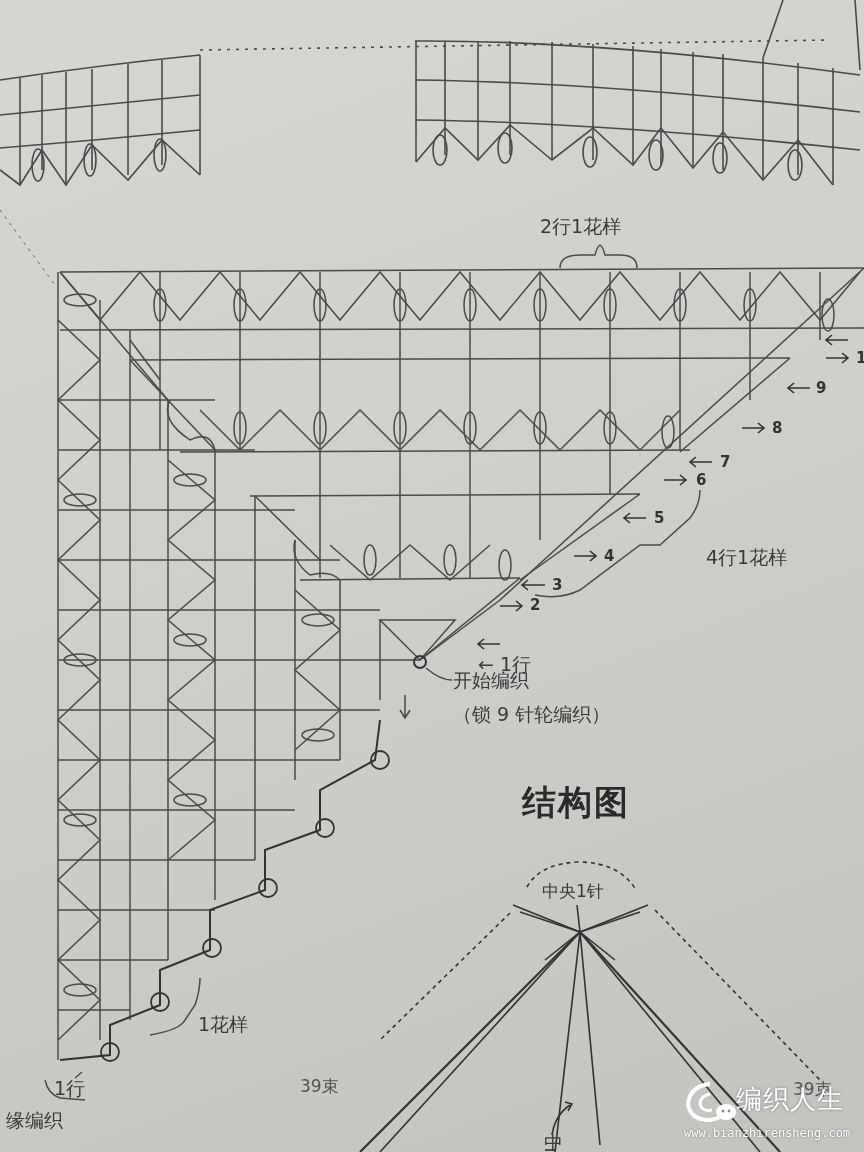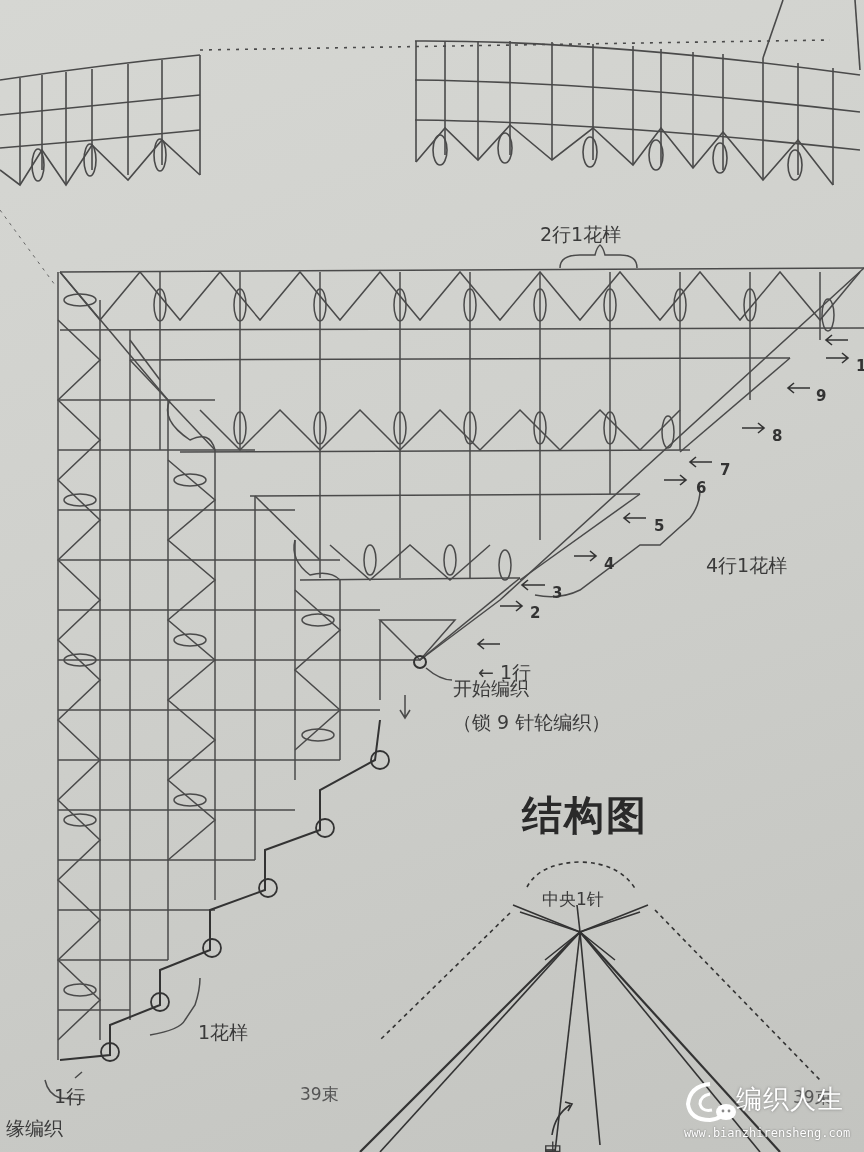--- a/index.html
+++ b/index.html
@@ -7,25 +7,25 @@
     width: 864px; height: 1152px; overflow: hidden;
     background: #cfd0cc;
     font-family: "DejaVu Sans", sans-serif;
     position: relative;
   }
   #page {
     position: absolute; left: 0; top: 0; width: 864px; height: 1152px;
     background: linear-gradient(160deg, #d6d7d3 0%, #cfd0cc 45%, #c3c4c0 100%);
   }
   svg.chart { position: absolute; left: 0; top: 0; }
-  .lbl { position: absolute; color: #3a3a3a; white-space: nowrap; font-family: "DejaVu Sans", sans-serif; margin-top: 8px; }
+  .lbl { position: absolute; color: #3a3a3a; white-space: nowrap; font-family: "DejaVu Sans", sans-serif; }
   .lbl-sm { font-size: 17px; }
   .lbl-md { font-size: 19px; }
   .lbl-num { font-size: 15px; font-weight: bold; color: #333; }
-  .title { font-size: 40px; font-weight: bold; color: #2a2a2a; letter-spacing: 2px; font-family: Liberation Serif, serif; }
+  .title { font-size: 34px; font-weight: bold; color: #2a2a2a; letter-spacing: 2px; font-family: Liberation Serif, serif; }
   .wm {
     position: absolute; left: 678px; top: 1070px; width: 186px; height: 82px;
     color: #ffffff;
   }
   .wm-name { position: absolute; left: 58px; top: 12px; font-size: 26px; font-weight: normal; color: #fff; text-shadow: 0 0 3px #777; letter-spacing: 1px; }
   .wm-url { position: absolute; left: 6px; top: 56px; font-size: 12px; color: #fff; text-shadow: 0 0 2px #666; font-family: "DejaVu Sans Mono", monospace; }
   .wm-logo { position: absolute; left: 2px; top: 6px; }
 </style>
 </head>
 <body>

